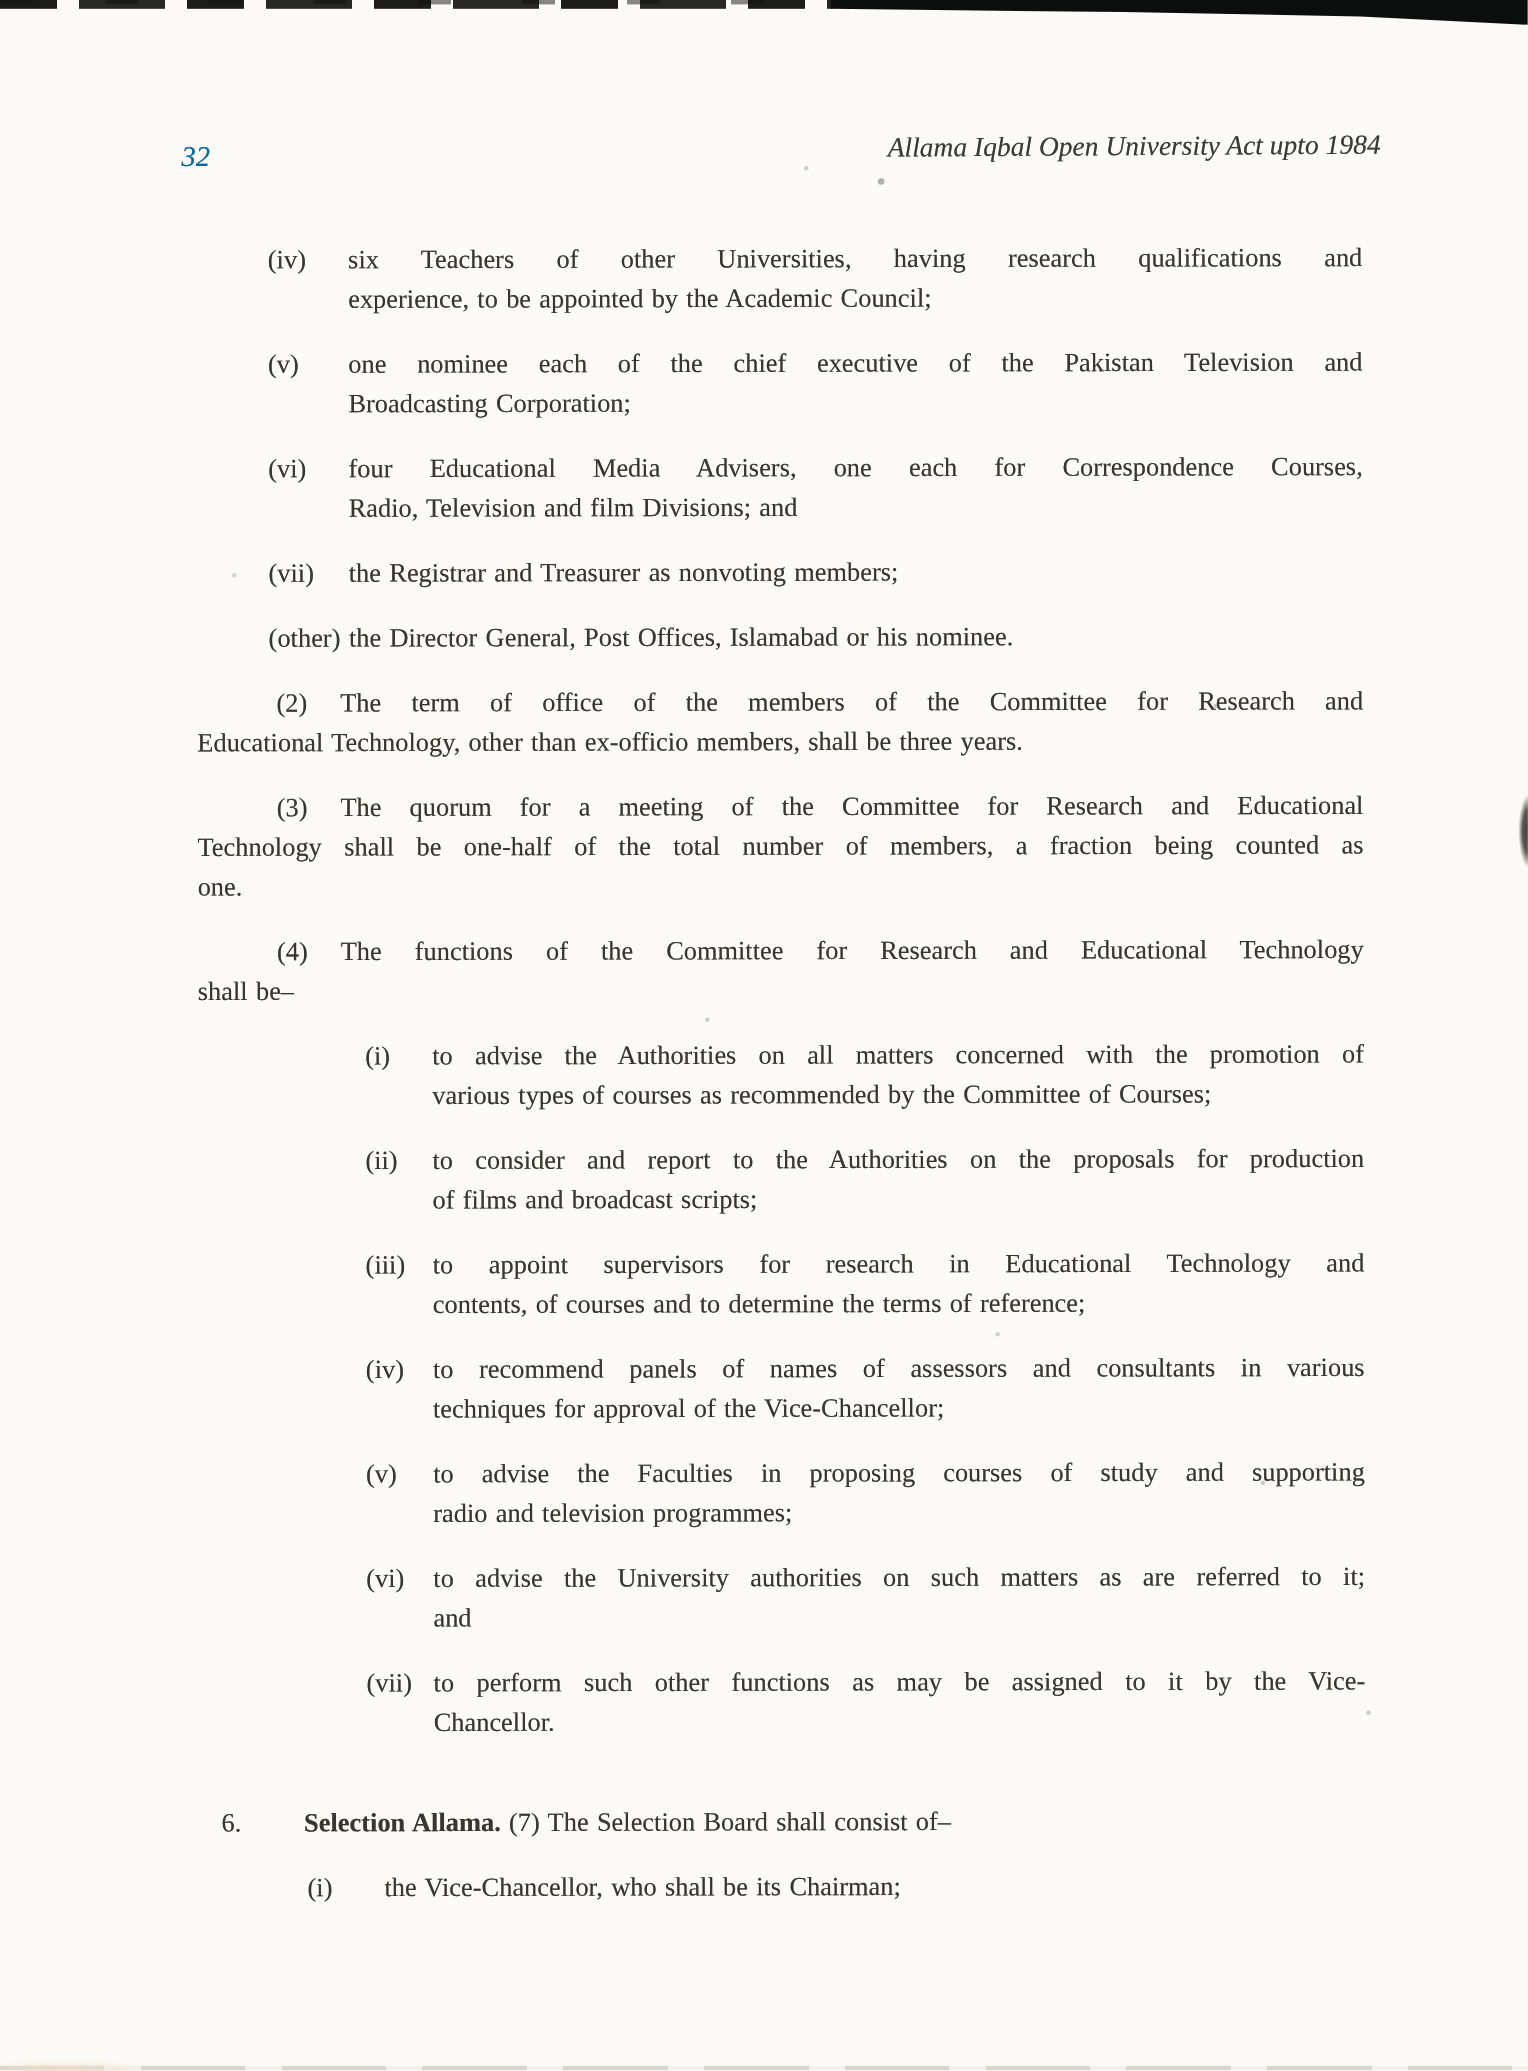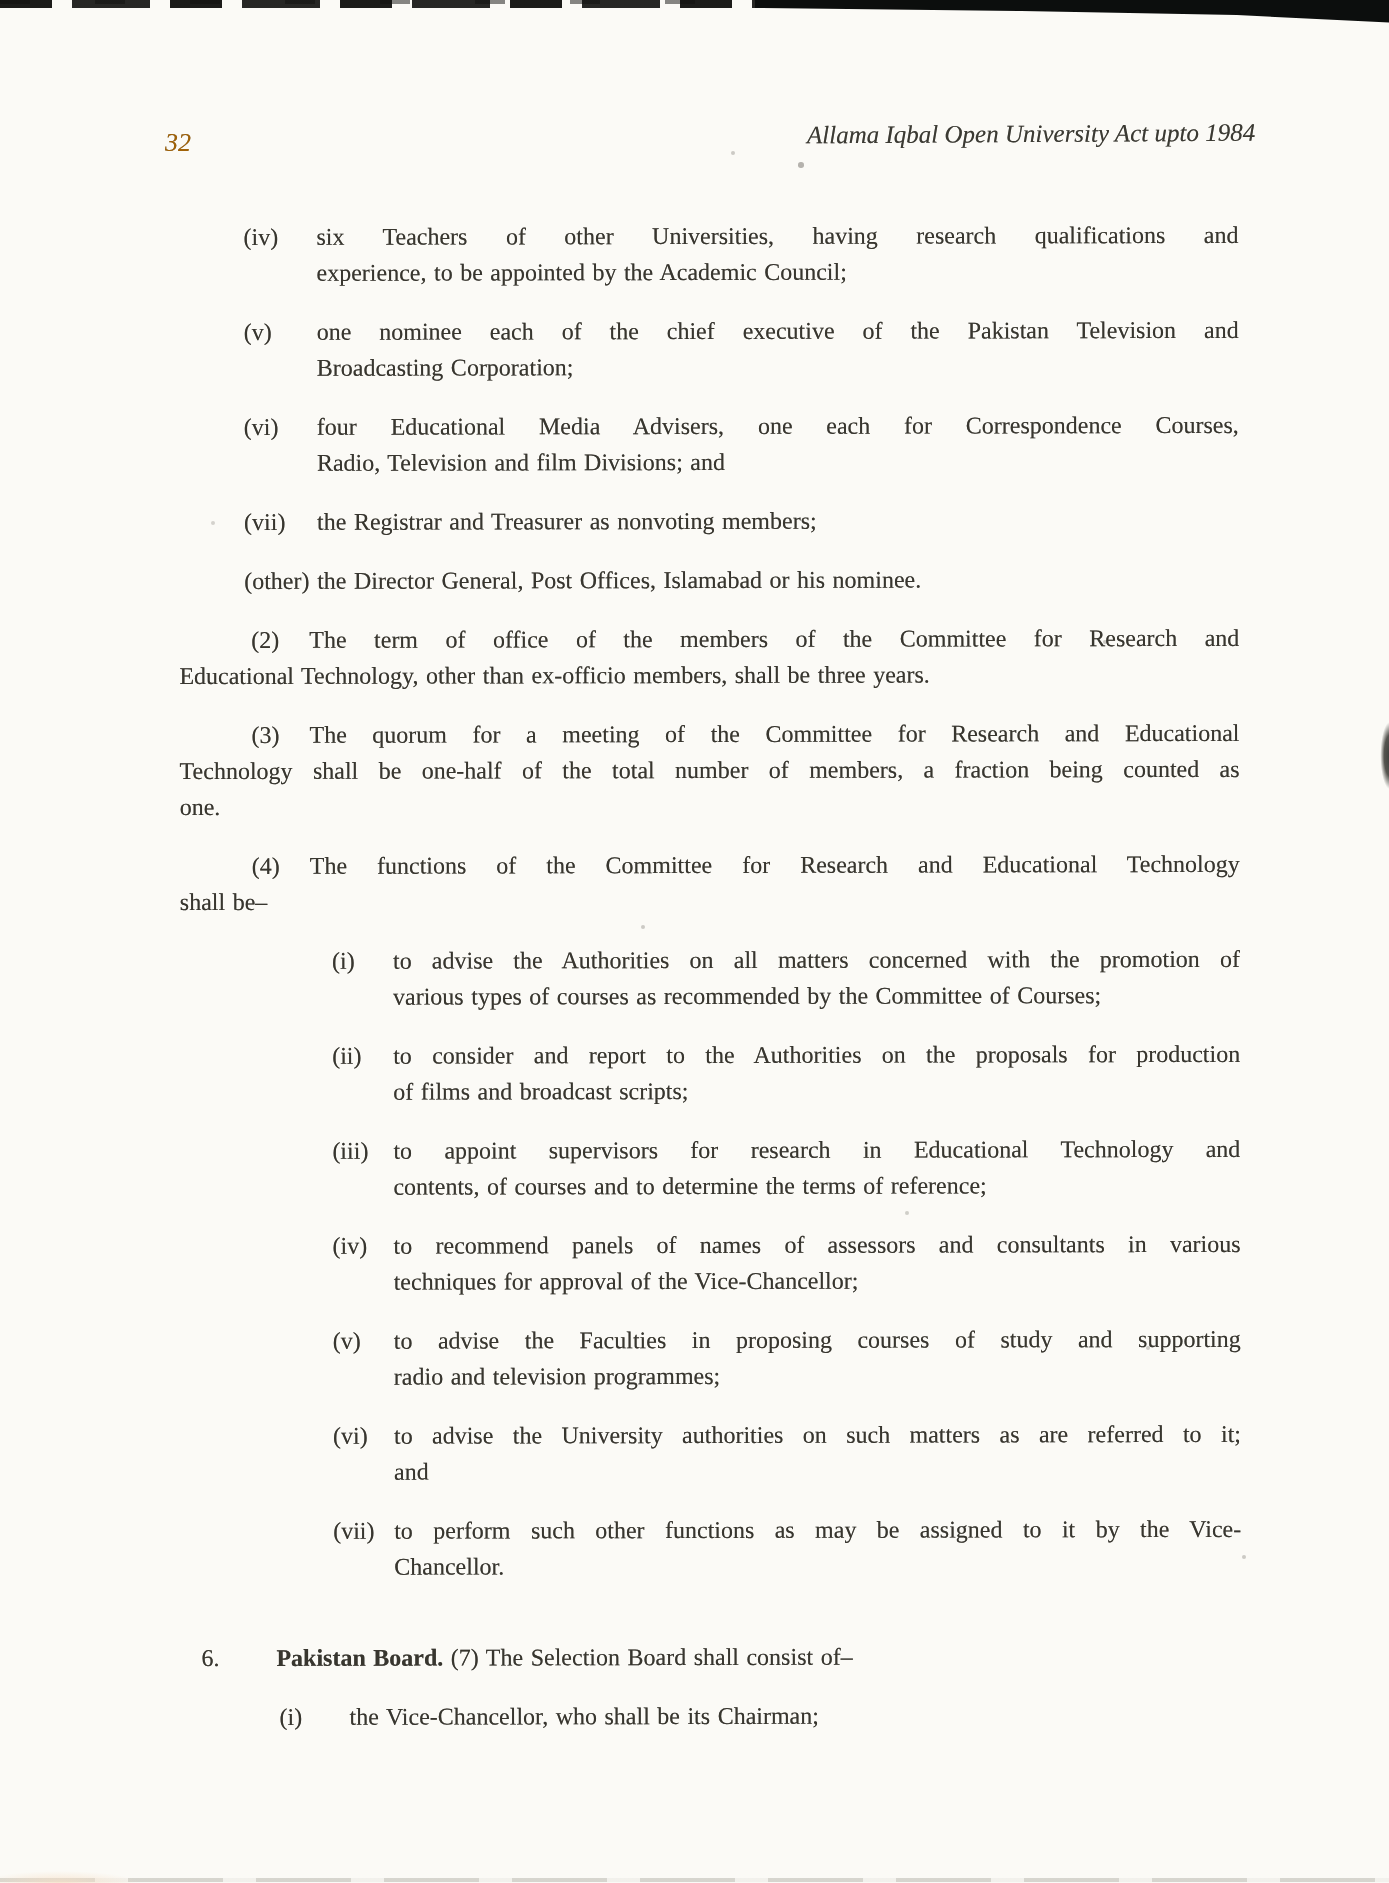--- a/index.html
+++ b/index.html
@@ -47,21 +47,21 @@
       642px 926px 0 1px rgba(95,92,84,.3),
       906px 1212px 0 1px rgba(95,92,84,.28),
       1147px 1347px 0 1px rgba(95,92,84,.3),
       212px 522px 0 1px rgba(95,92,84,.25),
       1243px 1556px 0 1px rgba(95,92,84,.3);
   }
 
   
   .folio-num {
     position:absolute; left:165px; top:128px;
-    font-size:26px; font-style:italic; color:#a16207;
+    font-size:26px; font-style:italic; color:#0369a1;
     text-shadow:0 0 .6px rgba(40,38,32,.5);
   }
   .running-header {
     position:absolute; right:134px; top:120px;
     font-size:25px; font-style:italic; color:#3b3a33;
     transform:rotate(-0.35deg);
     text-shadow:0 0 .6px rgba(40,38,32,.5);
   }
 
   
@@ -207,21 +207,21 @@
       <div class="item">
         <span class="lbl">(vii)</span>
         <div class="txt">
           <span class="line">to perform such other functions as may be assigned to it by the Vice-</span>
           <span class="line last">Chancellor.</span>
         </div>
       </div>
     </div>
 
     <div class="section6">
-      <span class="secnum">6.</span><span class="sectitle">Pakistan Board.</span> <span>(7) The Selection Board shall consist of–</span>
+      <span class="secnum">6.</span><span class="sectitle">Selection Allama.</span> <span>(7) The Selection Board shall consist of–</span>
     </div>
 
     <div class="sel-item">
       <span class="lbl">(i)</span>
       <div class="txt">
         <span class="line last">the Vice-Chancellor, who shall be its Chairman;</span>
       </div>
     </div>
 
   </div>

